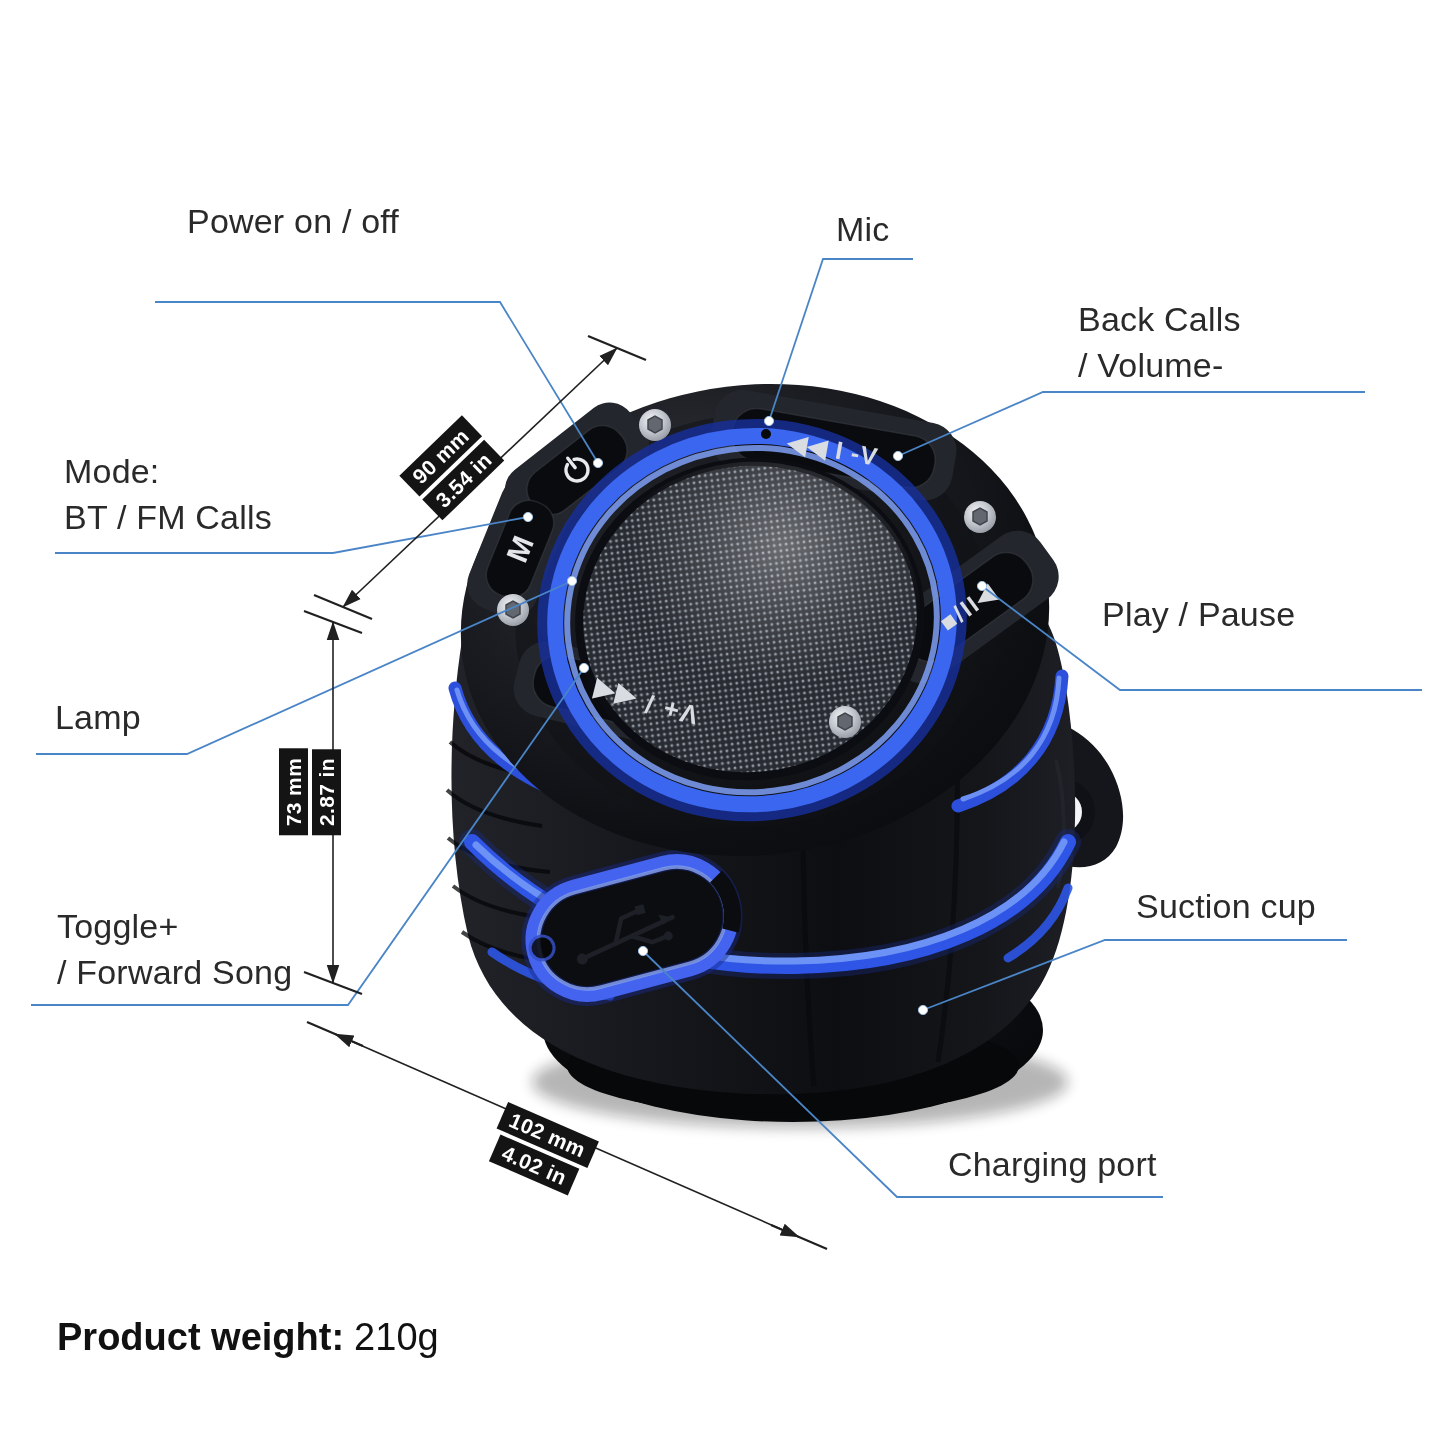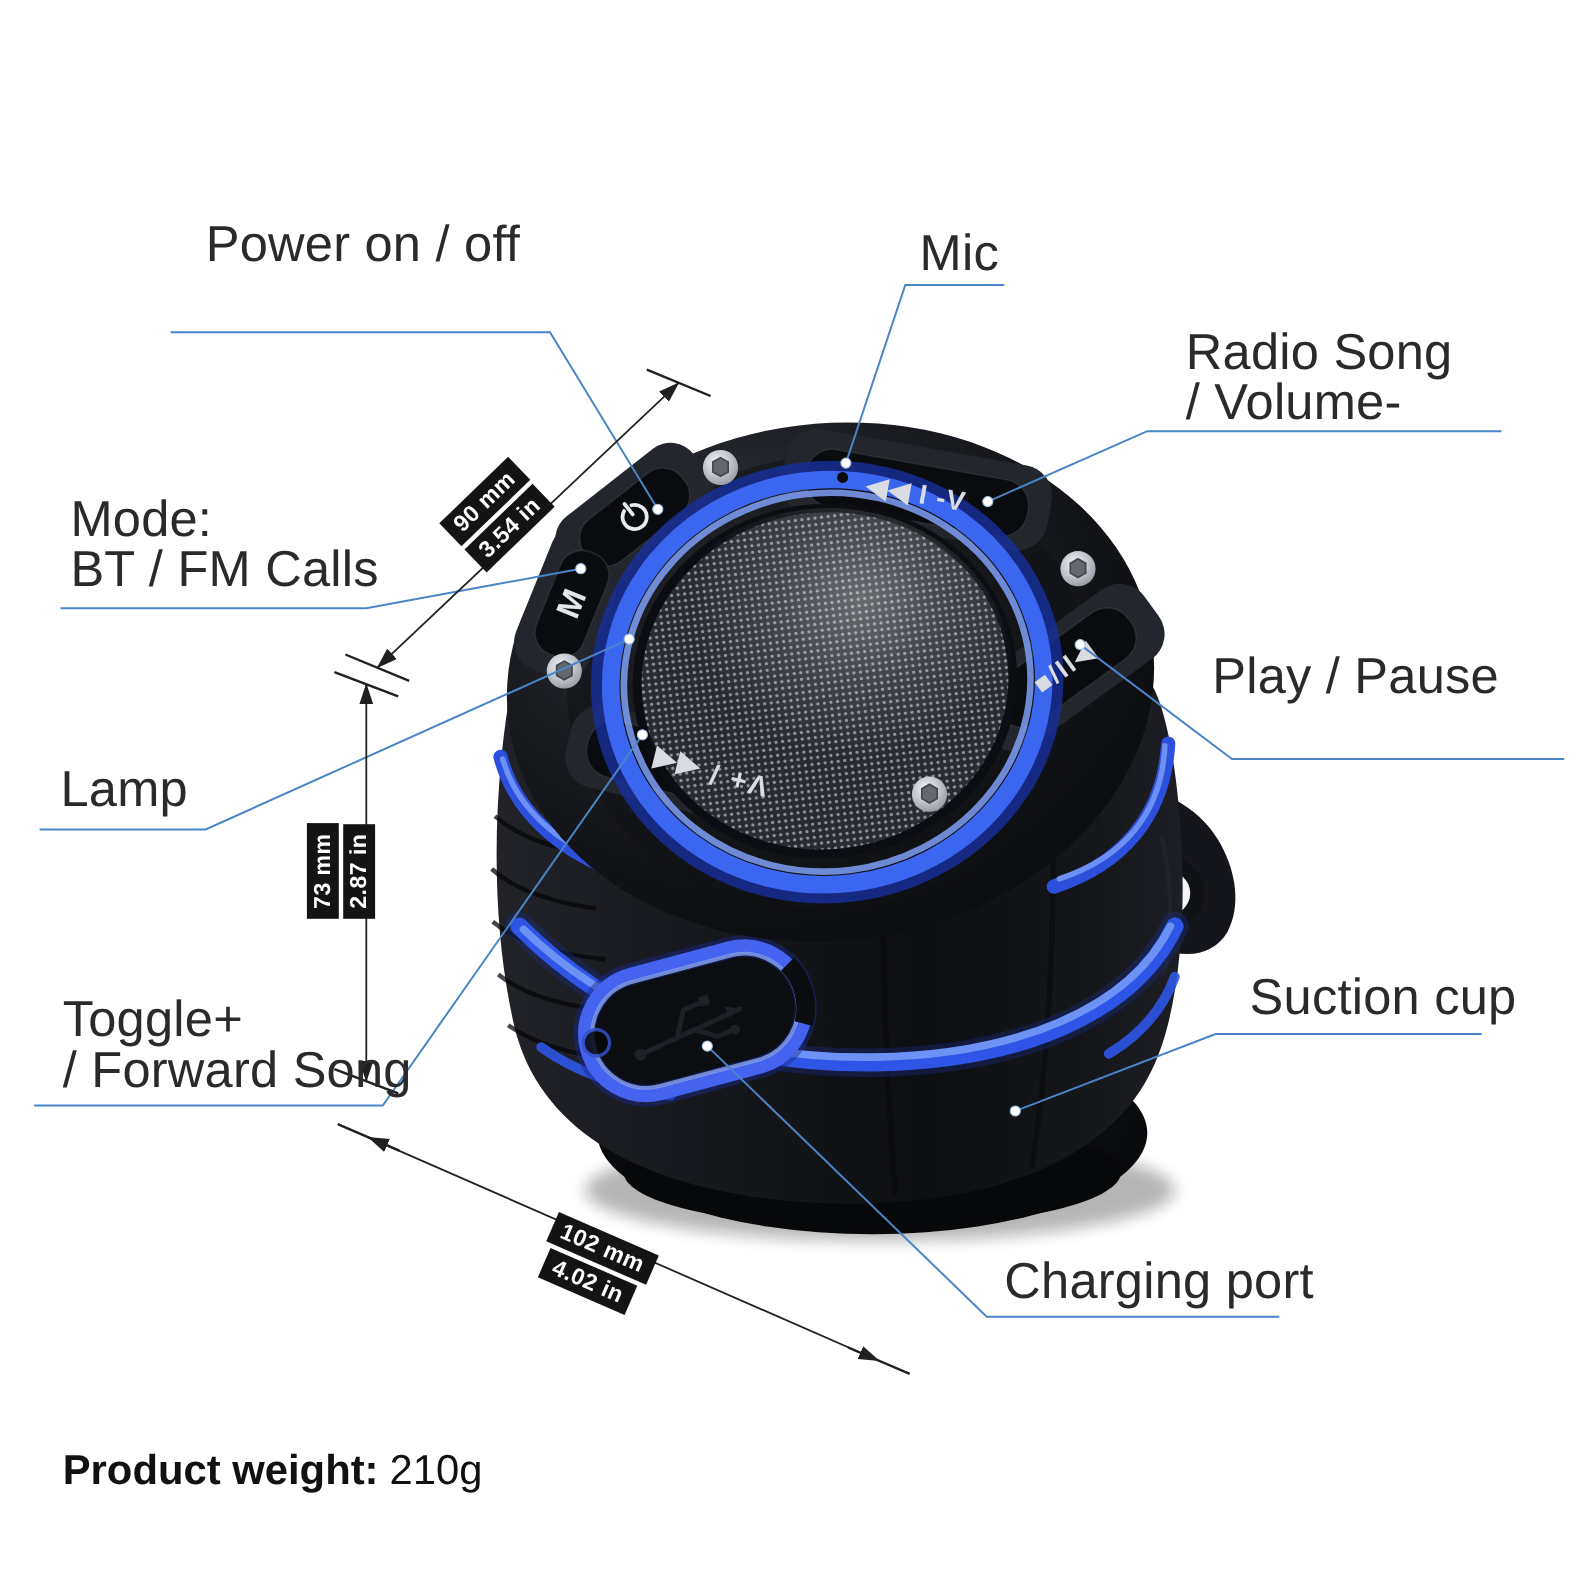--- a/index.html
+++ b/index.html
@@ -3,21 +3,21 @@
 <meta charset="utf-8">
 <style>
   html,body{margin:0;padding:0;background:#fff;}
   .stage{
     position:relative;width:1445px;height:1445px;background:#fff;overflow:hidden;
     font-family:"Liberation Sans", sans-serif;
   }
   .scene{position:absolute;left:0;top:0;width:1445px;height:1445px;}
   .label{
     position:absolute;display:flex;flex-direction:column;
-    font-size:46px;line-height:46px;color:#2a2a2a;white-space:nowrap;
+    font-size:34px;line-height:46px;color:#2a2a2a;white-space:nowrap;
     letter-spacing:.2px;
   }
   .dim{
     position:absolute;display:flex;flex-direction:column;align-items:center;gap:4px;
     transform:translate(-50%,-50%) rotate(var(--rot));
   }
   .dim-line{
     background:#141414;color:#fff;font-size:21px;font-weight:700;
     padding:1px 9px;white-space:nowrap;letter-spacing:.4px;line-height:27px;
   }
@@ -233,21 +233,21 @@
 
   <div class="label" style="left:187px;top:198px">
     <span>Power on / off</span>
   </div>
 
   <div class="label" style="left:836px;top:206px">
     <span>Mic</span>
   </div>
 
   <div class="label" style="left:1078px;top:296px">
-    <span>Radio Song</span>
+    <span>Back Calls</span>
     <span>/ Volume-</span>
   </div>
 
   <div class="label" style="left:64px;top:448px">
     <span>Mode:</span>
     <span>BT / FM Calls</span>
   </div>
 
   <div class="label" style="left:1102px;top:591px">
     <span>Play / Pause</span>
@@ -259,21 +259,21 @@
 
   <div class="label" style="left:57px;top:903px">
     <span>Toggle+</span>
     <span>/ Forward Song</span>
   </div>
 
   <div class="label" style="left:1136px;top:883px">
     <span>Suction cup</span>
   </div>
 
-  <div class="label" style="left:913px;top:1141px">
+  <div class="label" style="left:948px;top:1141px">
     <span>Charging port</span>
   </div>
 
   <div class="dim" style="left:452px;top:468px;--rot:-44deg">
     <span class="dim-line">90 mm</span>
     <span class="dim-line">3.54 in</span>
   </div>
   <div class="dim" style="left:310px;top:792px;--rot:-90deg">
     <span class="dim-line">73 mm</span>
     <span class="dim-line">2.87 in</span>

